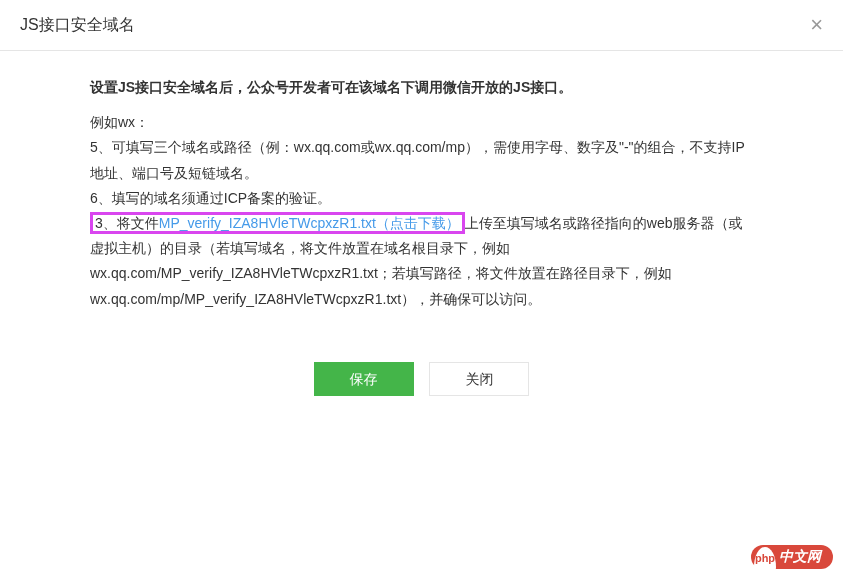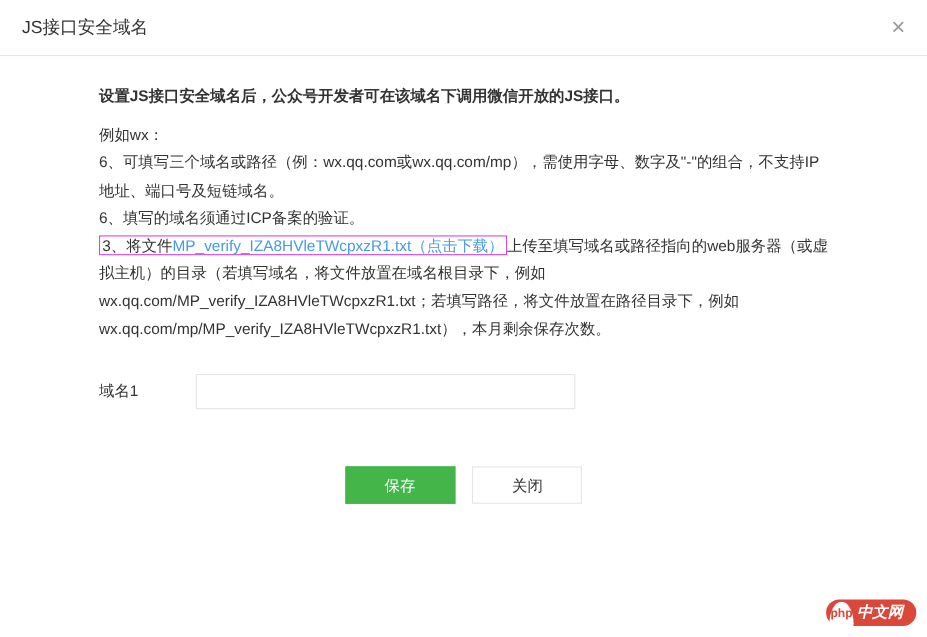--- a/index.html
+++ b/index.html
@@ -46,21 +46,21 @@
     }
     .notice-title {
       color: #333;
       line-height: 1.8;
     }
     .notice-item {
       color: #333;
       line-height: 1.8;
     }
     .highlight-box {
-      border: 1px solid #d946ef;
+      border: 3px solid #d946ef;
       padding: 0 2px;
       display: inline;
     }
     .link-text {
       color: #459ae9;
     }
     .red-number {
       color: #e15f63;
     }
     .form-section {
@@ -144,31 +144,27 @@
 <body>
 
 <div class="dialog-header">
   <div class="dialog-title">JS接口安全域名</div>
   <div class="close-icon">×</div>
 </div>
 
 <div class="dialog-body">
   <div class="intro-text">设置JS接口安全域名后，公众号开发者可在该域名下调用微信开放的JS接口。</div>
   <div class="notice-title">例如wx：</div>
-  <div class="notice-item">6、可填写三个域名或路径（例：wx.qq.com或wx.qq.com/mp），需使用字母、数字及"-"的组合，不支持IP地址、端口号及短链域名。</div>
+  <div class="notice-item">5、可填写三个域名或路径（例：wx.qq.com或wx.qq.com/mp），需使用字母、数字及"-"的组合，不支持IP地址、端口号及短链域名。</div>
   <div class="notice-item">6、填写的域名须通过ICP备案的验证。</div>
   <div class="notice-item">
-    <span class="highlight-box"><span>3、将文件</span><span class="link-text">MP_verify_IZA8HVleTWcpxzR1.txt（点击下载）</span></span><span>上传至填写域名或路径指向的web服务器（或虚拟主机）的目录（若填写域名，将文件放置在域名根目录下，例如wx.qq.com/MP_verify_IZA8HVleTWcpxzR1.txt；若填写路径，将文件放置在路径目录下，例如wx.qq.com/mp/MP_verify_IZA8HVleTWcpxzR1.txt），本月剩余保存次数。</span>
+    <span class="highlight-box"><span>3、将文件</span><span class="link-text">MP_verify_IZA8HVleTWcpxzR1.txt（点击下载）</span></span><span>上传至填写域名或路径指向的web服务器（或虚拟主机）的目录（若填写域名，将文件放置在域名根目录下，例如wx.qq.com/MP_verify_IZA8HVleTWcpxzR1.txt；若填写路径，将文件放置在路径目录下，例如wx.qq.com/mp/MP_verify_IZA8HVleTWcpxzR1.txt），并确保可以访问。</span>
   </div>
 
   <div class="form-section">
-    <div class="form-row">
-      <div class="form-label">域名1</div>
-      <input type="text" class="form-input" value="" style="">
-    </div>
   </div>
 </div>
 
 <div class="dialog-footer">
   <div class="btn btn-primary">保存</div>
   <div class="btn btn-default">关闭</div>
 </div>
 
 <div class="watermark">
   <span class="watermark-icon">php</span>

